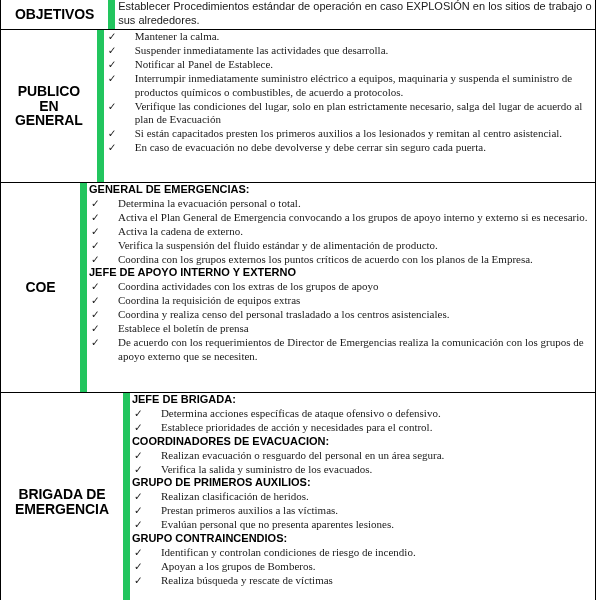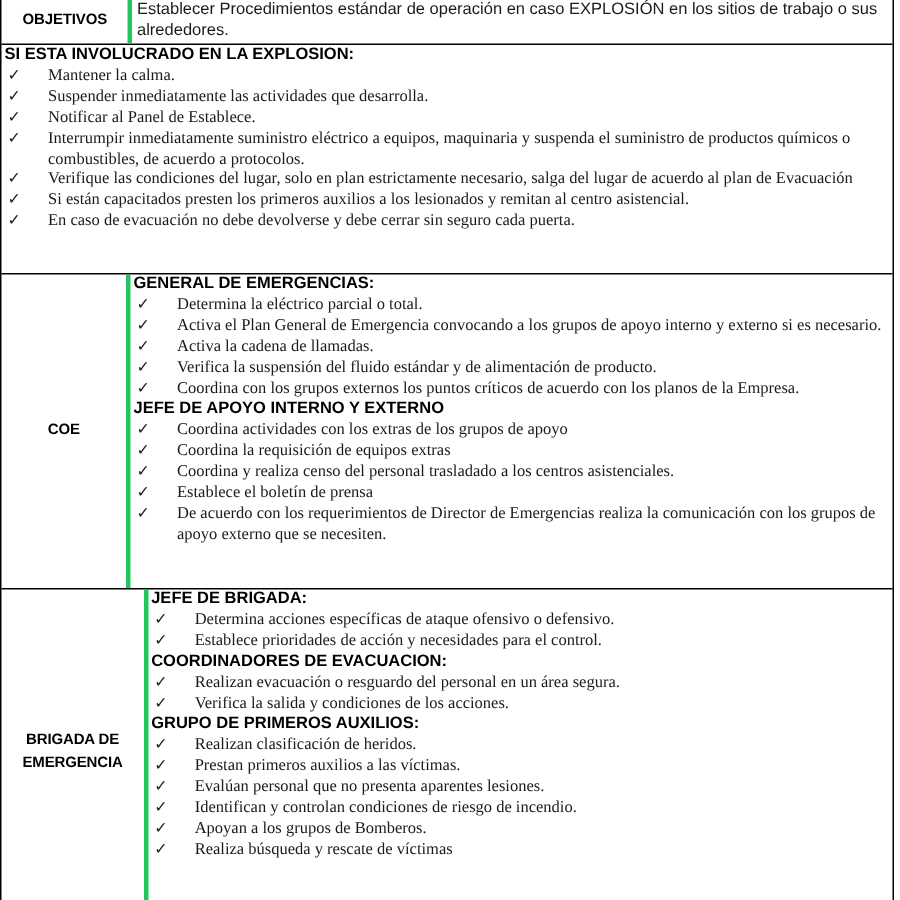--- a/index.html
+++ b/index.html
@@ -8,23 +8,23 @@
     font-family:"Liberation Sans",sans-serif;color:#1a1a1a;
   }
   .doc{
     position:absolute;top:0;left:0;width:596px;height:604px;
     border-left:1px solid #000;border-right:1px solid #000;
     box-sizing:border-box;background:#fff;
   }
   .row{display:flex;box-sizing:border-box;border-bottom:1px solid #000;overflow:hidden;}
   .row:last-child{border-bottom:none;}
   .label-cell{
-    flex:0 0 86px;border-right:3px solid #22c55e;box-sizing:border-box;
+    flex:0 0 86px;border-right:7px solid #22c55e;box-sizing:border-box;
     display:flex;align-items:center;justify-content:center;text-align:center;
-    font-weight:bold;font-size:10px;line-height:14.5px;letter-spacing:-0.1px;
+    font-weight:bold;font-size:14px;line-height:14.5px;letter-spacing:-0.1px;
     color:#000;padding:0 14px;
   }
   .label-text{white-space:pre-line;}
   .content-cell{
     flex:1;min-width:0;box-sizing:border-box;
     font-size:11px;line-height:13.9px;padding:0 3px 0 0;
   }
   .pline{padding-left:3px;}
   .hline{font-weight:bold;color:#000;padding-left:2px;}
   .item{display:flex;padding-left:4px;}
@@ -37,22 +37,26 @@
 <div class="doc">
     <div class="row" style="height: 30px;">
       <div class="label-cell">
         <span class="label-text">OBJETIVOS</span>
       </div>
       <div class="content-cell">
         <div class="pline">Establecer Procedimientos estándar de operación en caso EXPLOSIÓN en los sitios de trabajo o sus alrededores.</div>
       </div>
     </div>
     <div class="row" style="height: 153px;">
+      <div class="label-cell">
+        <span class="label-text">PUBLICO
+EN
+GENERAL</span>
+      </div>
       <div class="content-cell">
-        <div class="hline">SI ESTA INVOLUCRADO EN LA EXPLOSION:</div>
         <div class="item">
           <span class="check">✓</span>
           <span class="itext">Mantener la calma.</span>
         </div>
         <div class="item">
           <span class="check">✓</span>
           <span class="itext">Suspender inmediatamente las actividades que desarrolla.</span>
         </div>
         <div class="item">
           <span class="check">✓</span>
@@ -77,29 +81,29 @@
       </div>
     </div>
     <div class="row" style="height: 210px;">
       <div class="label-cell">
         <span class="label-text">COE</span>
       </div>
       <div class="content-cell">
         <div class="hline">GENERAL DE EMERGENCIAS:</div>
         <div class="item">
           <span class="check">✓</span>
-          <span class="itext">Determina la eléctrico parcial o total.</span>
+          <span class="itext">Determina la evacuación personal o total.</span>
         </div>
         <div class="item">
           <span class="check">✓</span>
           <span class="itext">Activa el Plan General de Emergencia convocando a los grupos de apoyo interno y externo si es necesario.</span>
         </div>
         <div class="item">
           <span class="check">✓</span>
-          <span class="itext">Activa la cadena de llamadas.</span>
+          <span class="itext">Activa la cadena de externo.</span>
         </div>
         <div class="item">
           <span class="check">✓</span>
           <span class="itext">Verifica la suspensión del fluido estándar y de alimentación de producto.</span>
         </div>
         <div class="item">
           <span class="check">✓</span>
           <span class="itext">Coordina con los grupos externos los puntos críticos de acuerdo con los planos de la Empresa.</span>
         </div>
         <div class="hline">JEFE DE APOYO INTERNO Y EXTERNO</div>
@@ -140,35 +144,36 @@
           <span class="check">✓</span>
           <span class="itext">Establece prioridades de acción y necesidades para el control.</span>
         </div>
         <div class="hline">COORDINADORES DE EVACUACION:</div>
         <div class="item">
           <span class="check">✓</span>
           <span class="itext">Realizan evacuación o resguardo del personal en un área segura.</span>
         </div>
         <div class="item">
           <span class="check">✓</span>
-          <span class="itext">Verifica la salida y condiciones de los acciones.</span>
+          <span class="itext">Verifica la salida y suministro de los evacuados.</span>
         </div>
         <div class="hline">GRUPO DE PRIMEROS AUXILIOS:</div>
         <div class="item">
           <span class="check">✓</span>
           <span class="itext">Realizan clasificación de heridos.</span>
         </div>
         <div class="item">
           <span class="check">✓</span>
           <span class="itext">Prestan primeros auxilios a las víctimas.</span>
         </div>
         <div class="item">
           <span class="check">✓</span>
           <span class="itext">Evalúan personal que no presenta aparentes lesiones.</span>
         </div>
+        <div class="hline">GRUPO CONTRAINCENDIOS:</div>
         <div class="item">
           <span class="check">✓</span>
           <span class="itext">Identifican y controlan condiciones de riesgo de incendio.</span>
         </div>
         <div class="item">
           <span class="check">✓</span>
           <span class="itext">Apoyan a los grupos de Bomberos.</span>
         </div>
         <div class="item">
           <span class="check">✓</span>

